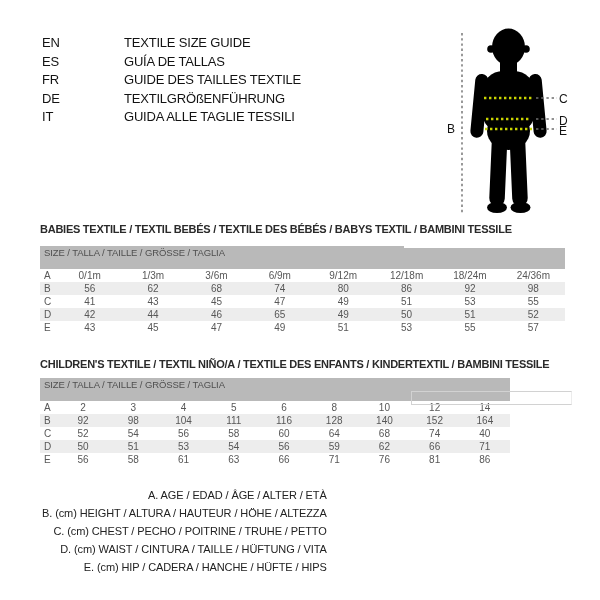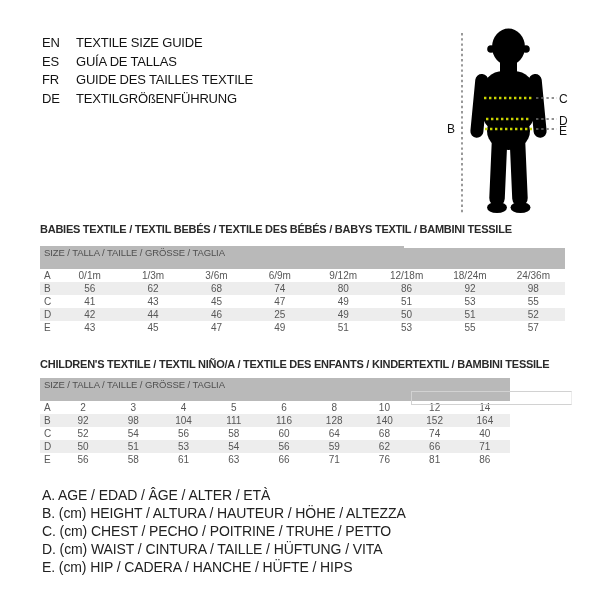--- a/index.html
+++ b/index.html
@@ -1,21 +1,21 @@
 <!DOCTYPE html>
 <html style="--band: #b9b9b9; --stripe: #ededed; --accent: #c8d400;"><head>
 <meta charset="utf-8">
 <style>
   html,body{margin:0;padding:0;background:#fff;}
   .page{position:relative;width:600px;height:600px;background:#fff;overflow:hidden;
         font-family:"Liberation Sans",sans-serif;}
 
   
   .lang-list{position:absolute;left:42px;top:34px;}
-  .lang-row{display:flex;line-height:18.5px;font-size:13px;color:#131313;letter-spacing:-0.2px;}
+  .lang-row{display:flex;line-height:18.5px;font-size:13px;color:#131313;letter-spacing:-0.2px;gap:48px;}
   .lang-code{width:34px;}
 
   
   .figure-svg{position:absolute;left:440px;top:14px;}
   .fig-label{position:absolute;font-size:12px;color:#131313;}
   #label-b{left:447px;top:122px;}
   #label-c{left:559px;top:92px;}
   #label-d{left:559px;top:114px;}
   #label-e{left:559px;top:124px;}
   .dash-gray{stroke:#6e6e6e;stroke-width:1.4;stroke-dasharray:2.4 2.8;fill:none;}
@@ -38,21 +38,21 @@
   .t-label{width:14px;padding-left:4px;}
   .t-cell{flex:1;text-align:center;}
 
   
   .artifact-notch{position:absolute;left:404px;top:240px;width:170px;height:8px;background:#fff;}
   .artifact-box{position:absolute;left:411px;top:391px;width:161px;height:14px;box-sizing:border-box;
                 border:1px solid #d2d2d2;border-right-color:#ececec;background:transparent;}
 
   
   .legend{position:absolute;left:42px;top:486px;}
-  .legend-line{font-size:14px;line-height:18px;color:#222;letter-spacing:-0.1px;white-space:nowrap;}
+  .legend-line{font-size:11px;line-height:18px;color:#222;letter-spacing:-0.1px;white-space:nowrap;text-align:right;}
 </style>
 </head>
 <body>
 
 <div class="page">
 
   <div class="lang-list">
       <div class="lang-row">
         <span class="lang-code">EN</span>
         <span class="lang-title">TEXTILE SIZE GUIDE</span>
@@ -61,20 +61,24 @@
         <span class="lang-code">ES</span>
         <span class="lang-title">GUÍA DE TALLAS</span>
       </div>
       <div class="lang-row">
         <span class="lang-code">FR</span>
         <span class="lang-title">GUIDE DES TAILLES TEXTILE</span>
       </div>
       <div class="lang-row">
         <span class="lang-code">DE</span>
         <span class="lang-title">TEXTILGRÖßENFÜHRUNG</span>
+      </div>
+      <div class="lang-row">
+        <span class="lang-code">IT</span>
+        <span class="lang-title">GUIDA ALLE TAGLIE TESSILI</span>
       </div>
     </div>
 
   <svg class="figure-svg" width="150" height="210" viewBox="0 0 150 210">
     <line class="dash-gray" x1="22" y1="19" x2="22" y2="199"></line>
     <g fill="#000000">
       <ellipse cx="68.5" cy="33" rx="16.5" ry="18.5"></ellipse>
       <circle cx="51" cy="35" r="3.8"></circle>
       <circle cx="86" cy="35" r="3.8"></circle>
       <rect x="60" y="45" width="17" height="16"></rect>
@@ -135,21 +139,21 @@
           <span class="t-cell">49</span>
           <span class="t-cell">51</span>
           <span class="t-cell">53</span>
           <span class="t-cell">55</span>
         </div>
         <div class="t-row striped">
           <span class="t-label">D</span>
           <span class="t-cell">42</span>
           <span class="t-cell">44</span>
           <span class="t-cell">46</span>
-          <span class="t-cell">25</span>
+          <span class="t-cell">65</span>
           <span class="t-cell">49</span>
           <span class="t-cell">50</span>
           <span class="t-cell">51</span>
           <span class="t-cell">52</span>
         </div>
         <div class="t-row">
           <span class="t-label">E</span>
           <span class="t-cell">43</span>
           <span class="t-cell">45</span>
           <span class="t-cell">47</span>

